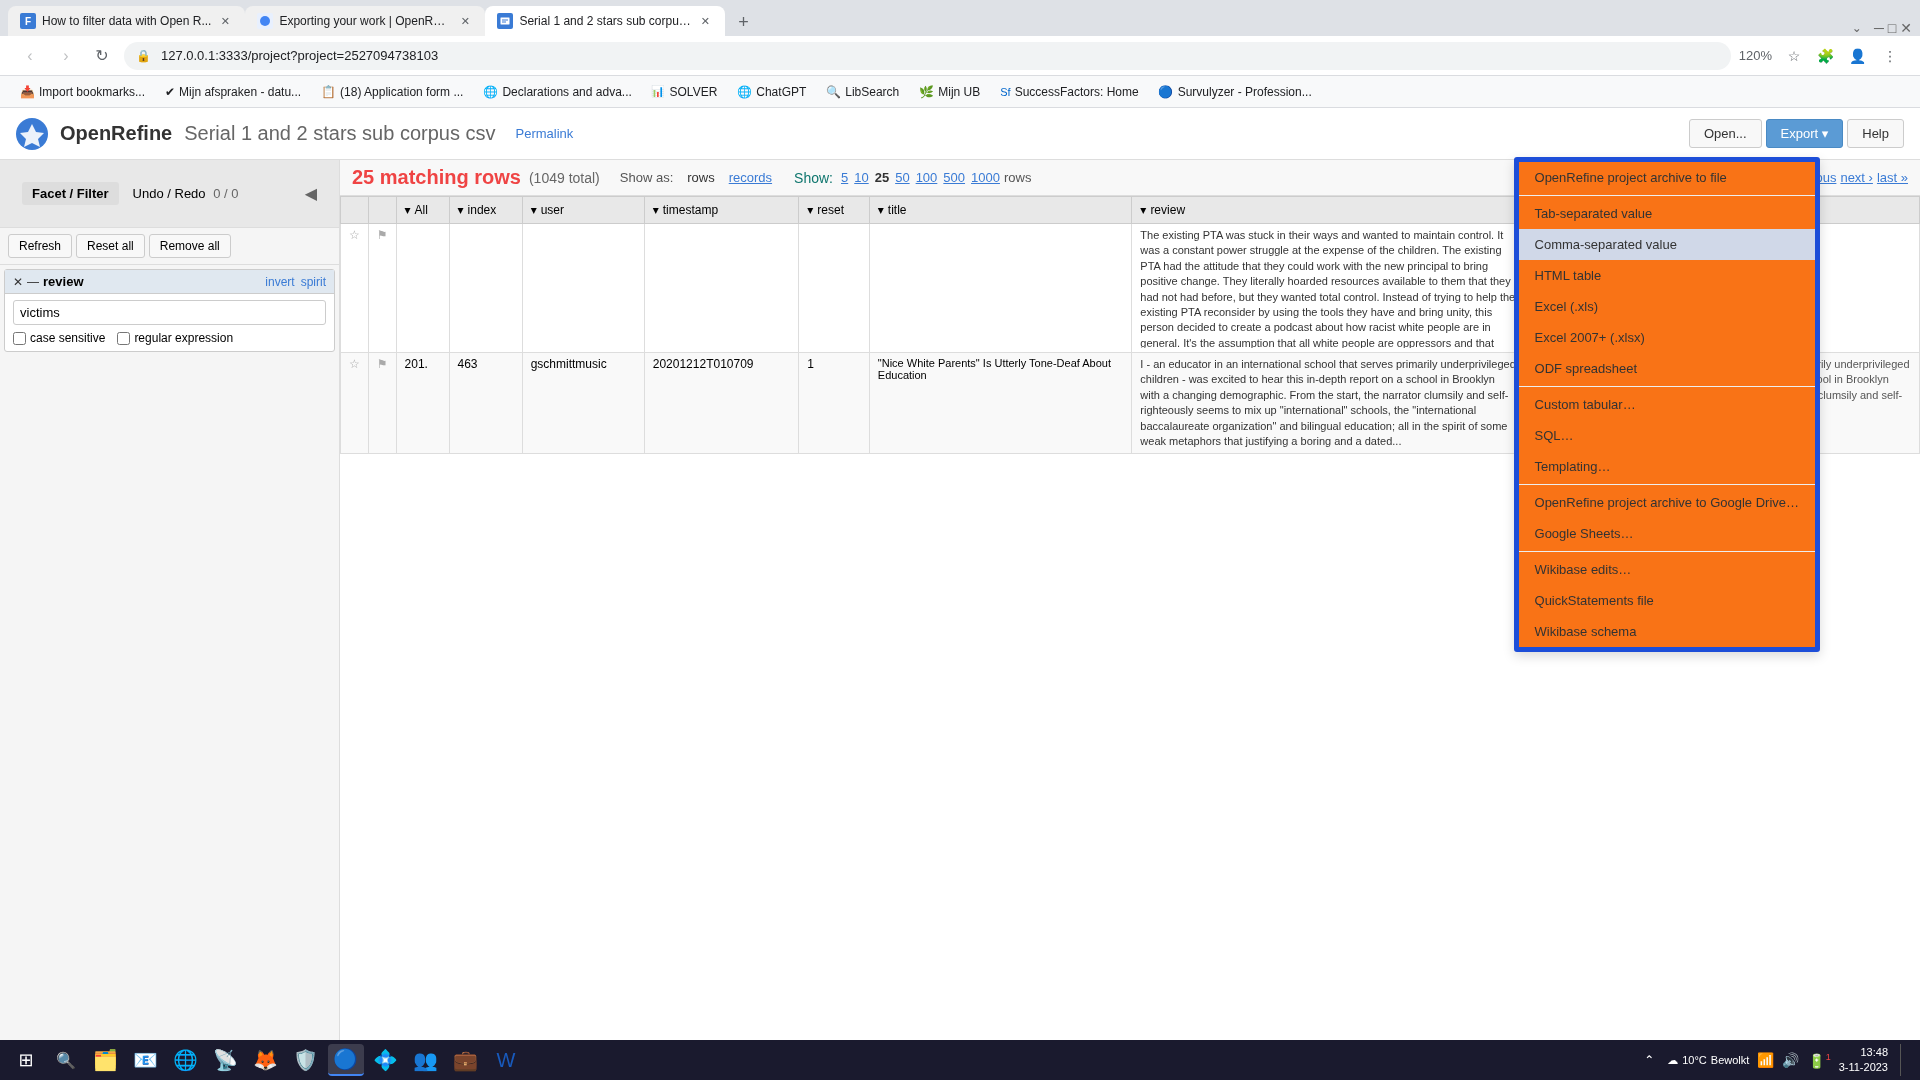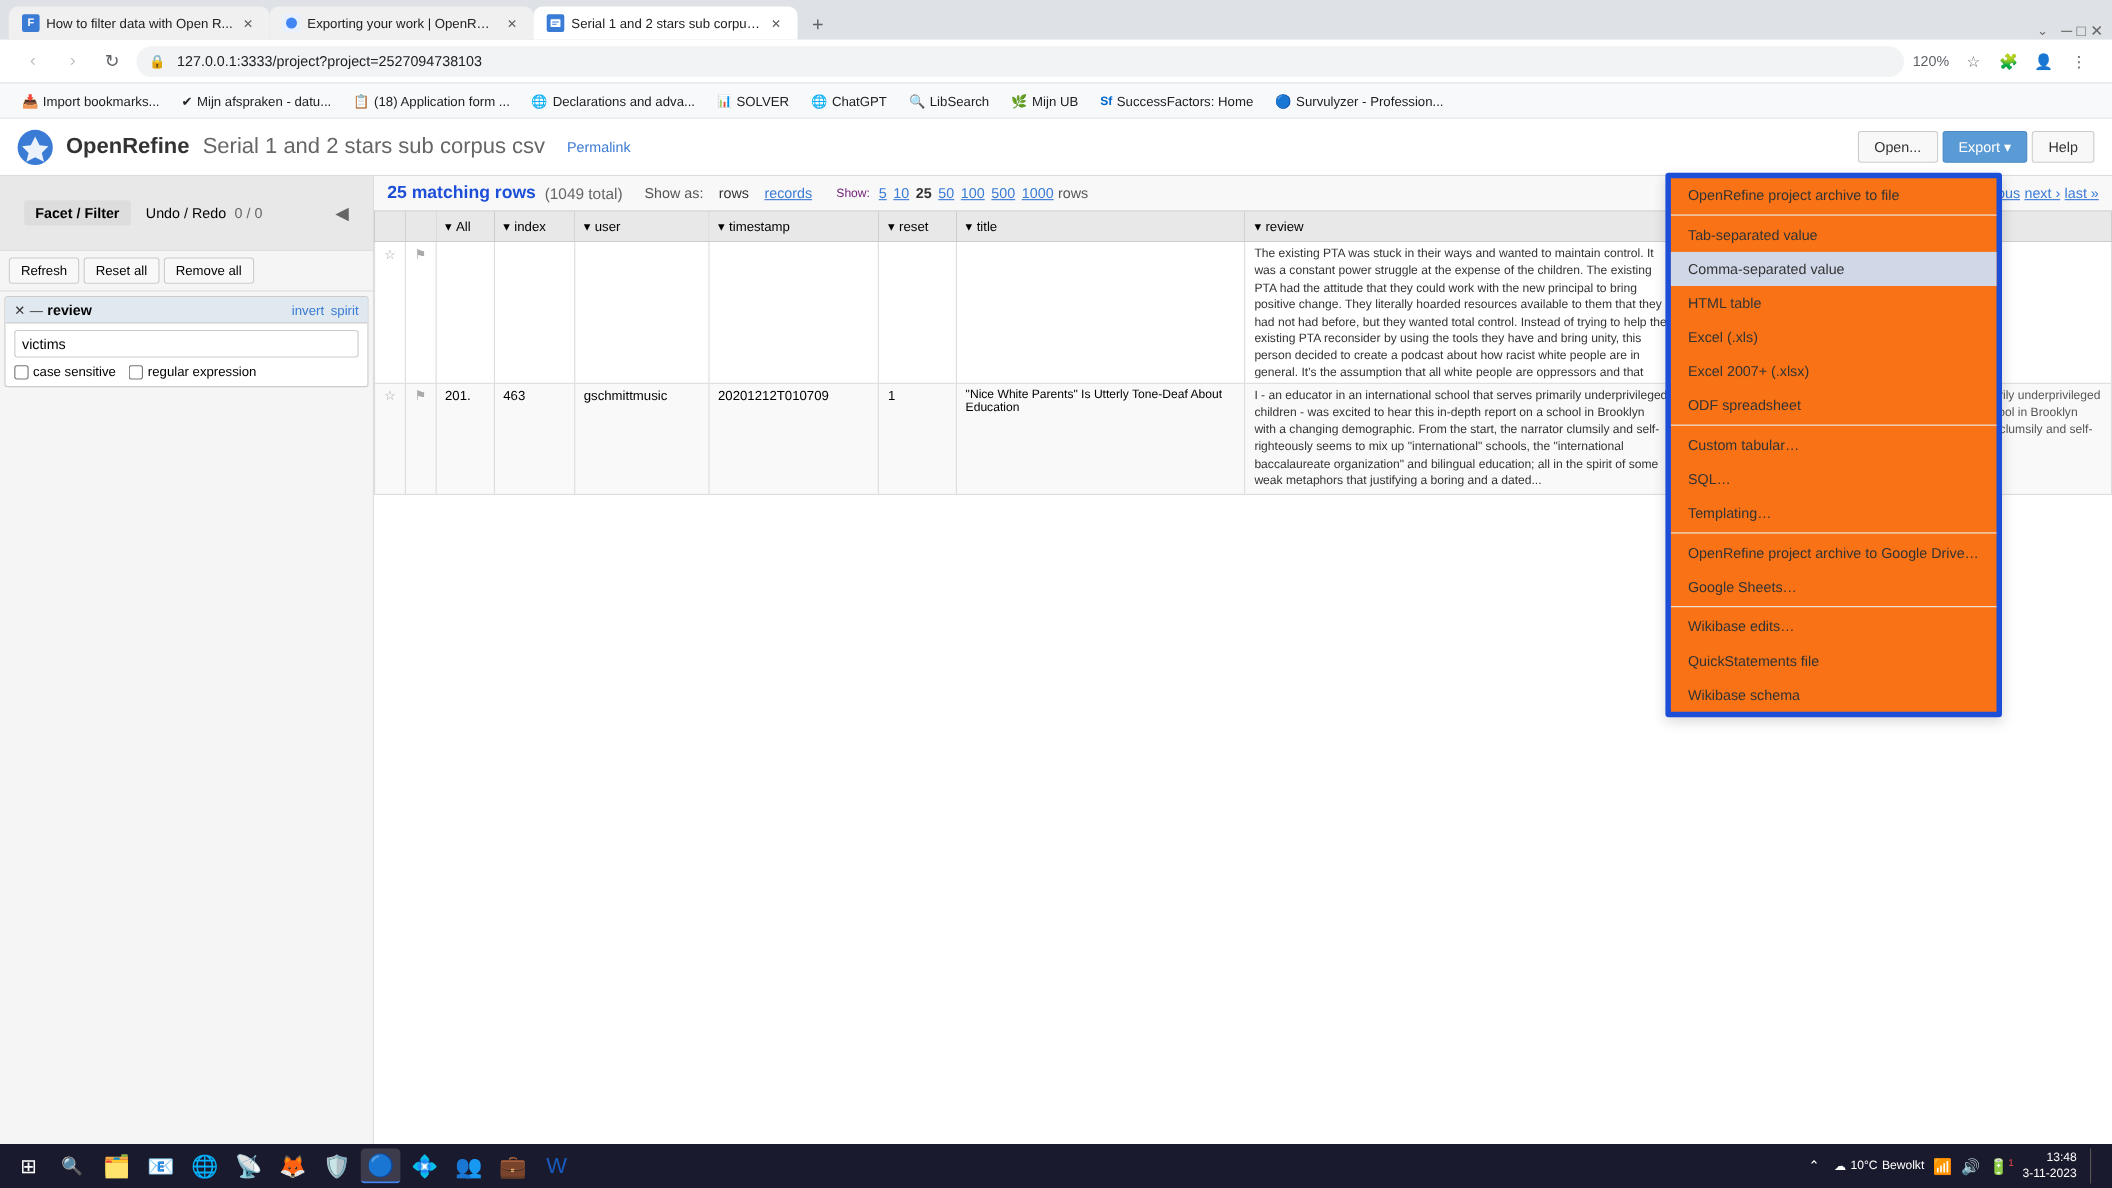--- a/index.html
+++ b/index.html
@@ -60,27 +60,27 @@
     .facet-actions { display: flex; gap: 6px; }
     .facet-action-link { color: #3a7bd5; font-size: 12px; cursor: pointer; text-decoration: none; }
     .facet-body { padding: 6px 8px; }
     .facet-input { width: 100%; padding: 4px 6px; border: 1px solid #ccc; border-radius: 3px; font-size: 13px; }
     .facet-options { display: flex; align-items: center; gap: 12px; margin-top: 6px; }
     .facet-checkbox { display: flex; align-items: center; gap: 4px; font-size: 12px; cursor: pointer; }
 
     
     .data-area { flex: 1; display: flex; flex-direction: column; overflow: hidden; }
     .data-toolbar { display: flex; align-items: center; padding: 6px 12px; border-bottom: 1px solid #ddd; background: #f8f8f8; flex-wrap: wrap; gap: 4px; }
-    .matching-rows { font-size: 16px; font-weight: bold; color: #1d4ed8; }
+    .matching-rows { font-size: 20px; font-weight: bold; color: #ef4444; }
     .total-rows { font-size: 14px; color: #666; margin-left: 4px; }
     .show-label { font-size: 13px; color: #555; margin-left: 16px; }
     .view-toggle { display: flex; gap: 2px; margin-left: 4px; }
     .view-btn { padding: 2px 6px; font-size: 13px; cursor: pointer; color: #3a7bd5; text-decoration: underline; }
     .view-btn.active { color: #333; text-decoration: none; cursor: default; }
-    .show-count-label { font-size: 11px; color: #701a75; margin-left: 12px; text-align: right; }
+    .show-count-label { font-size: 14px; color: #0f766e; margin-left: 12px; text-align: right; }
     .count-links { display: flex; gap: 6px; margin-left: 4px; }
     .count-link { font-size: 13px; color: #3a7bd5; text-decoration: underline; cursor: pointer; }
     .count-link.active { font-weight: bold; color: #333; text-decoration: none; }
     .rows-label { font-size: 13px; color: #555; }
     .page-nav { margin-left: auto; display: flex; gap: 4px; align-items: center; }
     .page-nav-link { font-size: 13px; color: #3a7bd5; cursor: pointer; text-decoration: underline; }
 
     
     .table-container { flex: 1; overflow: auto; }
     table { border-collapse: collapse; width: 100%; font-size: 12px; }
@@ -192,21 +192,21 @@
     </div>
     <div class="bookmark-item">
       <span>🔍</span>
       <span>LibSearch</span>
     </div>
     <div class="bookmark-item">
       <span>🌿</span>
       <span>Mijn UB</span>
     </div>
     <div class="bookmark-item">
-      <span style="font-size:11px;color:#0066cc;font-weight:bold;">Sf</span>
+      <span style="font-size:11px;color:#0066cc;">Sf</span>
       <span>SuccessFactors: Home</span>
     </div>
     <div class="bookmark-item">
       <span>🔵</span>
       <span>Survulyzer - Profession...</span>
     </div>
   </div>
 </div>
 
 <div class="app-container">

